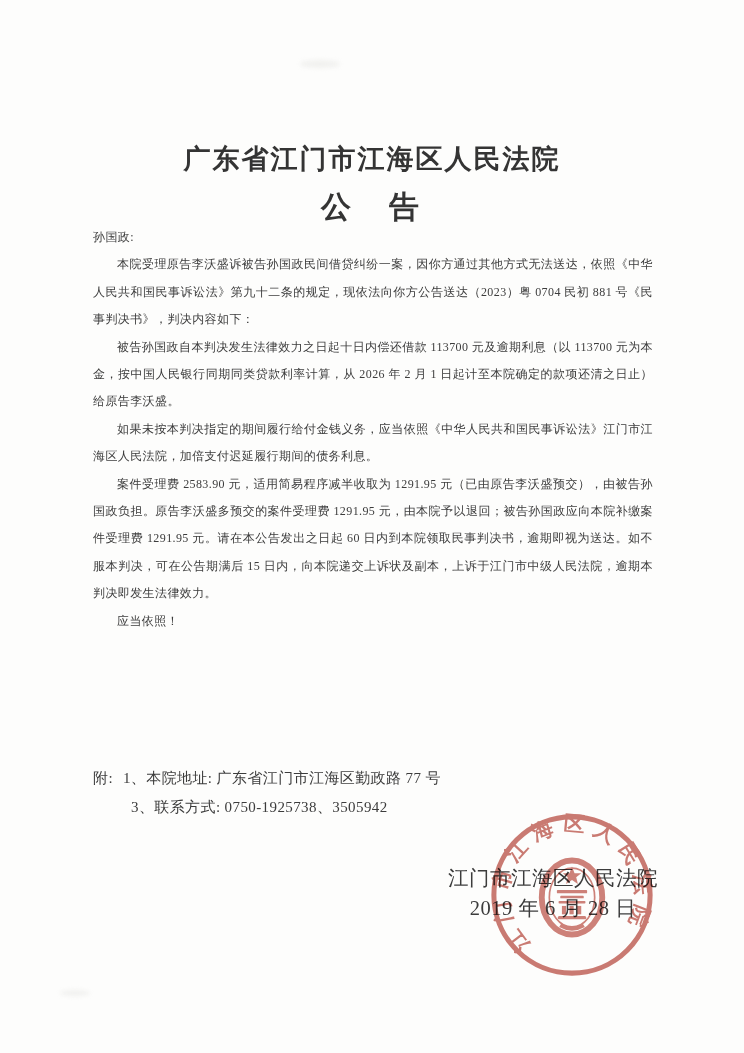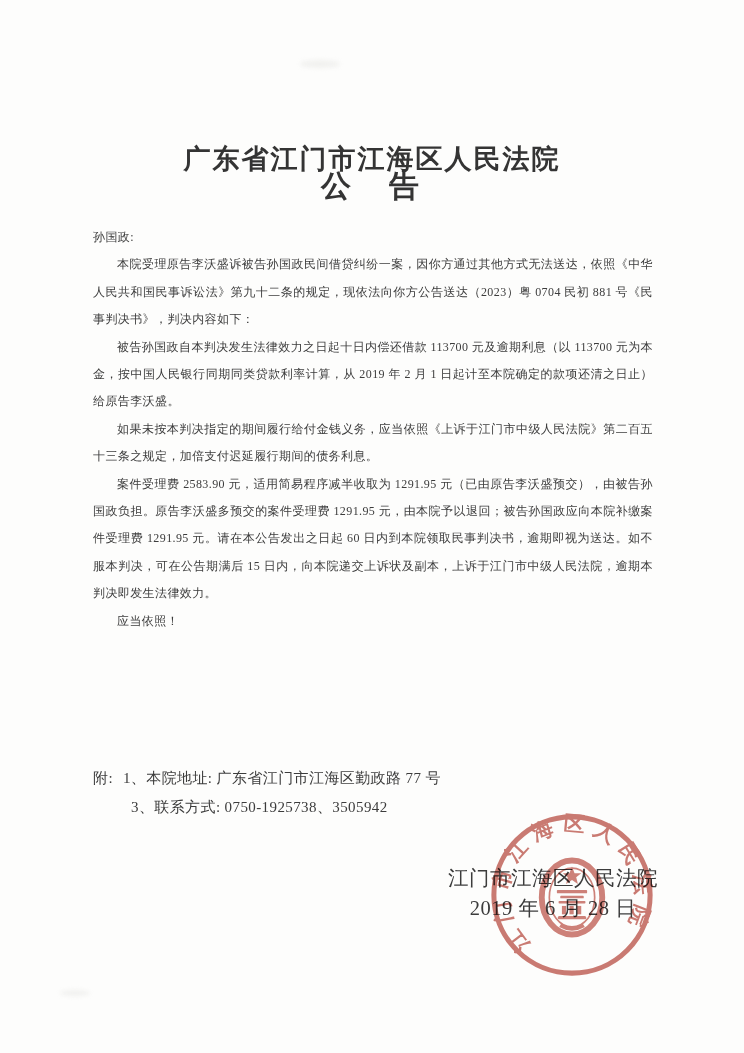--- a/index.html
+++ b/index.html
@@ -23,21 +23,21 @@
     width: 100%;
     text-align: center;
     font-size: 27px;
     font-weight: 700;
     letter-spacing: 2px;
     color: #343434;
   }
 
   .doc-title {
     position: absolute;
-    top: 166px;
+    top: 187px;
     left: 0;
     width: 100%;
     text-align: center;
     font-size: 30px;
     font-weight: 700;
     letter-spacing: 4px;
     color: #343434;
   }
 
   .body-text {
@@ -116,22 +116,22 @@
 
   <div class="scan-smudge" style="left:300px;top:60px;width:40px;height:8px;"></div>
   <div class="scan-smudge" style="left:60px;top:990px;width:30px;height:6px;"></div>
 
   <h1 class="court-title">广东省江门市江海区人民法院</h1>
   <h2 class="doc-title">公　告</h2>
 
   <div class="body-text">
     <p class="salutation">孙国政:</p>
     <p class="para">本院受理原告李沃盛诉被告孙国政民间借贷纠纷一案，因你方通过其他方式无法送达，依照《中华人民共和国民事诉讼法》第九十二条的规定，现依法向你方公告送达（2023）粤 0704 民初 881 号《民事判决书》，判决内容如下：</p>
-    <p class="para">被告孙国政自本判决发生法律效力之日起十日内偿还借款 113700 元及逾期利息（以 113700 元为本金，按中国人民银行同期同类贷款利率计算，从 2019 年 2 月 1 日起计至本院确定的款项还清之日止）给原告李沃盛。</p>
-    <p class="para">如果未按本判决指定的期间履行给付金钱义务，应当依照《上诉于江门市中级人民法院》第二百五十三条之规定，加倍支付迟延履行期间的债务利息。</p>
+    <p class="para">被告孙国政自本判决发生法律效力之日起十日内偿还借款 113700 元及逾期利息（以 113700 元为本金，按中国人民银行同期同类贷款利率计算，从 2026 年 2 月 1 日起计至本院确定的款项还清之日止）给原告李沃盛。</p>
+    <p class="para">如果未按本判决指定的期间履行给付金钱义务，应当依照《中华人民共和国民事诉讼法》江门市江海区人民法院，加倍支付迟延履行期间的债务利息。</p>
     <p class="para">案件受理费 2583.90 元，适用简易程序减半收取为 1291.95 元（已由原告李沃盛预交），由被告孙国政负担。原告李沃盛多预交的案件受理费 1291.95 元，由本院予以退回；被告孙国政应向本院补缴案件受理费 1291.95 元。请在本公告发出之日起 60 日内到本院领取民事判决书，逾期即视为送达。如不服本判决，可在公告期满后 15 日内，向本院递交上诉状及副本，上诉于江门市中级人民法院，逾期本判决即发生法律效力。</p>
     <p class="para">应当依照！</p>
   </div>
 
   <div class="attach">
     <div class="attach-row">
       <span class="attach-label">附:</span><span>1、本院地址: 广东省江门市江海区勤政路 77 号</span>
     </div>
     <div class="attach-row indented">
       <span>3、联系方式: 0750-1925738、3505942</span>

